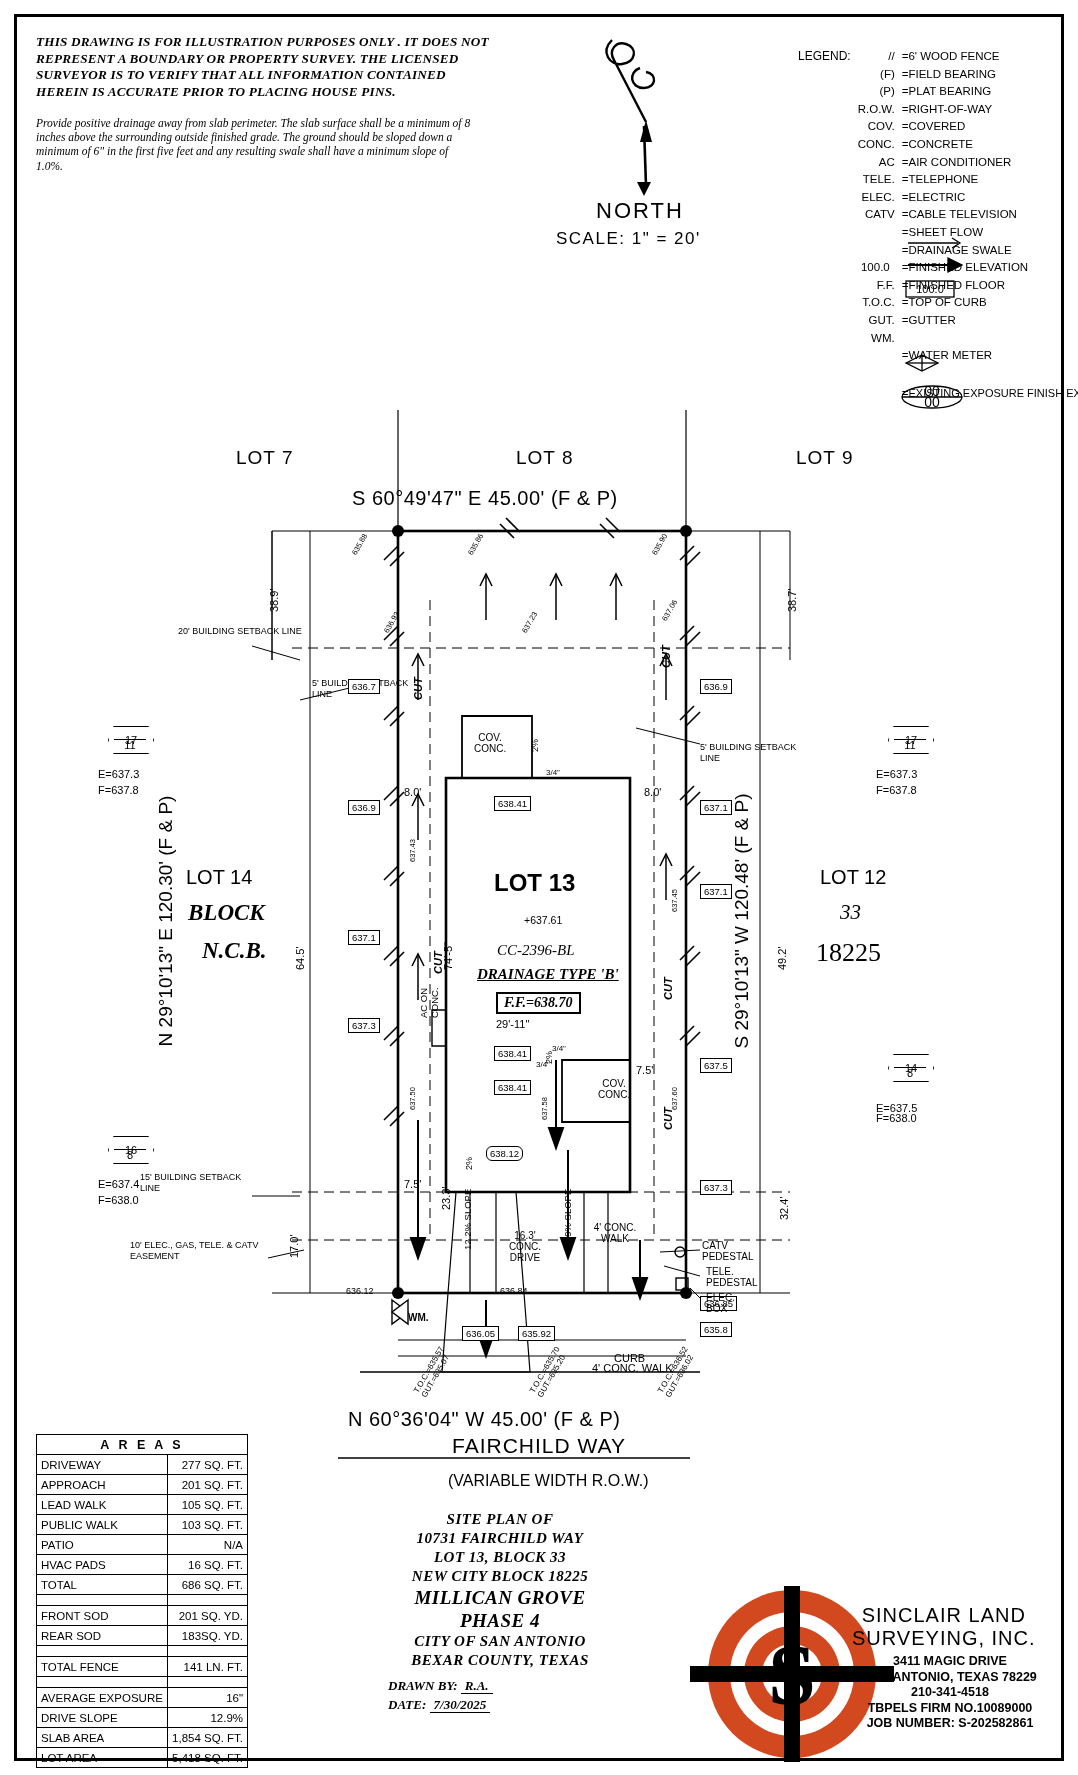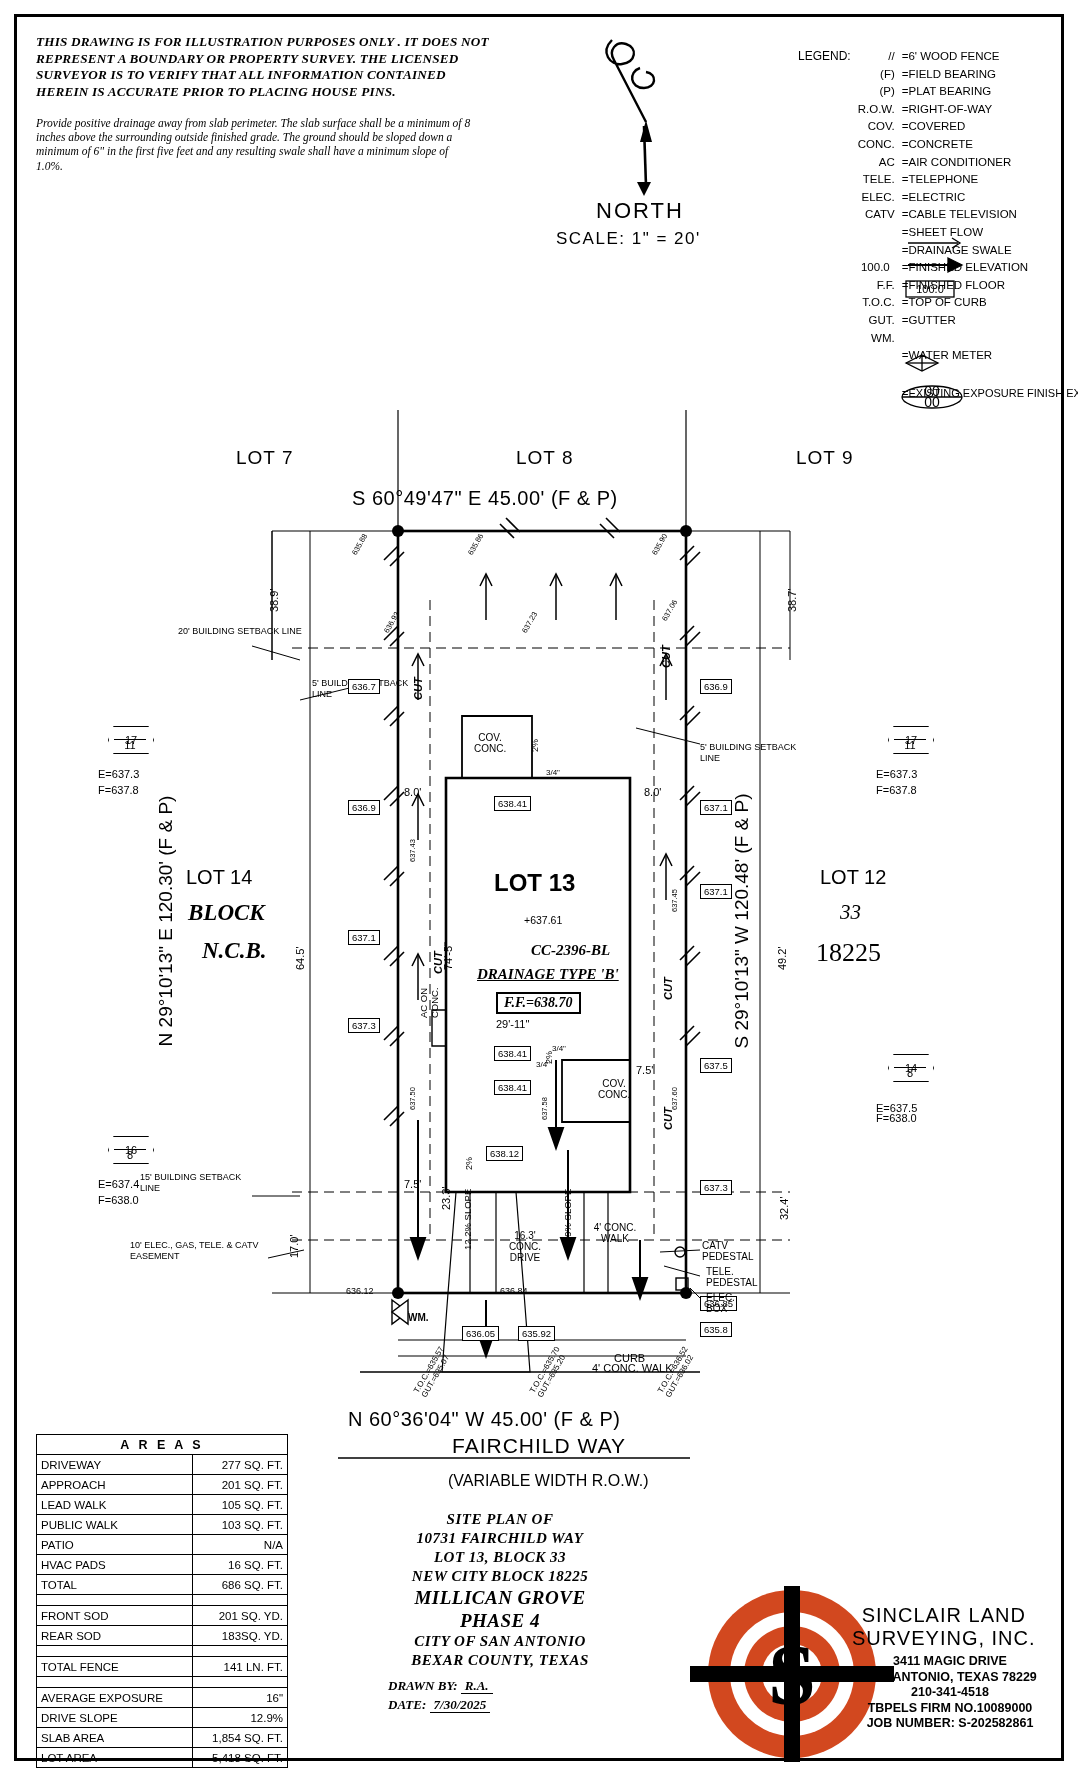--- a/index.html
+++ b/index.html
@@ -26,21 +26,21 @@
   .bearing{font-size:20px;letter-spacing:.5px;}
   .smalltxt{font-size:9px;}
   .tiny{font-size:7.5px;}
   .elevbox{border:1.3px solid #000;background:#fff;font-size:9.5px;padding:1px 3px;text-align:center;line-height:11px;}
   .hexshape{width:44px;height:26px;background:#fff;border:1.4px solid #000;
      clip-path:polygon(12% 0,88% 0,100% 50%,88% 100%,12% 100%,0 50%);
      display:flex;align-items:center;justify-content:center;}
   .hexnum{font-size:11px;line-height:11px;text-align:center;}
   .hline{position:absolute;background:#000;height:1px;}
   
-  .areas{left:36px;top:1434px;width:252px;border:1.6px solid #000;border-collapse:collapse;font-size:11.5px;}
+  .areas{left:36px;top:1434px;width:212px;border:1.6px solid #000;border-collapse:collapse;font-size:11.5px;}
   .areas td{border:1px solid #000;padding:1px 4px;height:17px;}
   .areas td.r{text-align:right;}
   .areas .hd{text-align:center;font-weight:bold;letter-spacing:3px;font-size:12.5px;}
   .areas tr.sp td{border-left:1.6px solid #000;border-right:1.6px solid #000;border-top:none;border-bottom:none;height:8px;}
   
   .siteplan{left:330px;top:1510px;width:340px;text-align:center;font-family:"Liberation Serif",serif;font-weight:bold;font-style:italic;font-size:15px;line-height:19px;letter-spacing:.5px;}
   .drawnby{left:388px;top:1676px;font-family:"Liberation Serif",serif;font-weight:bold;font-style:italic;font-size:13px;line-height:19px;}
   .ul{border-bottom:1.4px solid #000;padding:0 4px;}
   
   .company{left:852px;top:1604px;text-align:center;font-size:20px;line-height:23px;letter-spacing:1px;}
@@ -365,21 +365,21 @@
 
   <div class="abs" style="left:186px;top:866px;font-size:20px;">LOT 14</div>
   <div class="abs serif" style="left:188px;top:900px;font-size:23px;font-style:italic;font-weight:bold;">BLOCK</div>
   <div class="abs serif" style="left:202px;top:938px;font-size:23px;font-style:italic;font-weight:bold;">N.C.B.</div>
   <div class="abs" style="left:820px;top:866px;font-size:20px;">LOT 12</div>
   <div class="abs serif" style="left:840px;top:900px;font-size:21px;font-style:italic;">33</div>
   <div class="abs serif" style="left:816px;top:938px;font-size:26px;">18225</div>
 
   <div class="abs" style="left:494px;top:869px;font-size:24px;font-weight:bold;">LOT 13</div>
   <div class="abs" style="left:524px;top:914px;font-size:10.5px;">+637.61</div>
-  <div class="abs serif" style="left:497px;top:942px;font-size:15px;font-style:italic;font-weight:bold;margin-left:34px;">CC-2396-BL</div>
+  <div class="abs serif" style="left:497px;top:942px;font-size:15px;font-style:italic;font-weight:normal;">CC-2396-BL</div>
   <div class="abs serif" style="left:477px;top:966px;font-size:15px;font-style:italic;font-weight:bold;text-decoration:underline;">DRAINAGE TYPE 'B'</div>
   <div class="abs" style="left:496px;top:992px;border:2px solid #000;padding:1px 6px;font-size:14px;font-weight:bold;font-family:'Liberation Serif',serif;font-style:italic;">F.F.=638.70</div>
 
   <div class="abs smalltxt" style="left:178px;top:626px;line-height:11px;">20' BUILDING SETBACK LINE</div>
   <div class="abs smalltxt" style="left:312px;top:678px;line-height:11px;width:110px;">5' BUILDING SETBACK LINE</div>
   <div class="abs smalltxt" style="left:700px;top:742px;line-height:11px;width:110px;">5' BUILDING SETBACK LINE</div>
   <div class="abs smalltxt" style="left:140px;top:1172px;line-height:11px;width:110px;">15' BUILDING SETBACK LINE</div>
   <div class="abs smalltxt" style="left:130px;top:1240px;line-height:11px;width:160px;">10' ELEC., GAS, TELE. &amp; CATV EASEMENT</div>
 
   <div class="abs" style="left:108px;top:726px;">
@@ -427,21 +427,21 @@
   <div class="abs elevbox" style="left:348px;top:800px;">636.9</div>
   <div class="abs elevbox" style="left:700px;top:800px;">637.1</div>
   <div class="abs elevbox" style="left:348px;top:930px;">637.1</div>
   <div class="abs elevbox" style="left:700px;top:884px;">637.1</div>
   <div class="abs elevbox" style="left:348px;top:1018px;">637.3</div>
   <div class="abs elevbox" style="left:700px;top:1058px;">637.5</div>
   <div class="abs elevbox" style="left:700px;top:1180px;">637.3</div>
   <div class="abs elevbox" style="left:494px;top:796px;">638.41</div>
   <div class="abs elevbox" style="left:494px;top:1046px;">638.41</div>
   <div class="abs elevbox" style="left:494px;top:1080px;">638.41</div>
-  <div class="abs elevbox" style="left:486px;top:1146px;">638.12</div>
+  <div class="abs elevbox" style="left:486px;top:1146px;border-radius:6px;">638.12</div>
   <div class="abs elevbox" style="left:462px;top:1326px;">636.05</div>
   <div class="abs elevbox" style="left:518px;top:1326px;">635.92</div>
   <div class="abs elevbox" style="left:700px;top:1296px;">636.85</div>
   <div class="abs elevbox" style="left:700px;top:1322px;">635.8</div>
 
   <div class="abs tiny" style="left:350px;top:552px;transform:rotate(-60deg);transform-origin:left top;">635.88</div>
   <div class="abs tiny" style="left:466px;top:552px;transform:rotate(-60deg);transform-origin:left top;">635.86</div>
   <div class="abs tiny" style="left:650px;top:552px;transform:rotate(-60deg);transform-origin:left top;">635.90</div>
   <div class="abs tiny" style="left:382px;top:630px;transform:rotate(-60deg);transform-origin:left top;">636.93</div>
   <div class="abs tiny" style="left:520px;top:630px;transform:rotate(-60deg);transform-origin:left top;">637.23</div>

